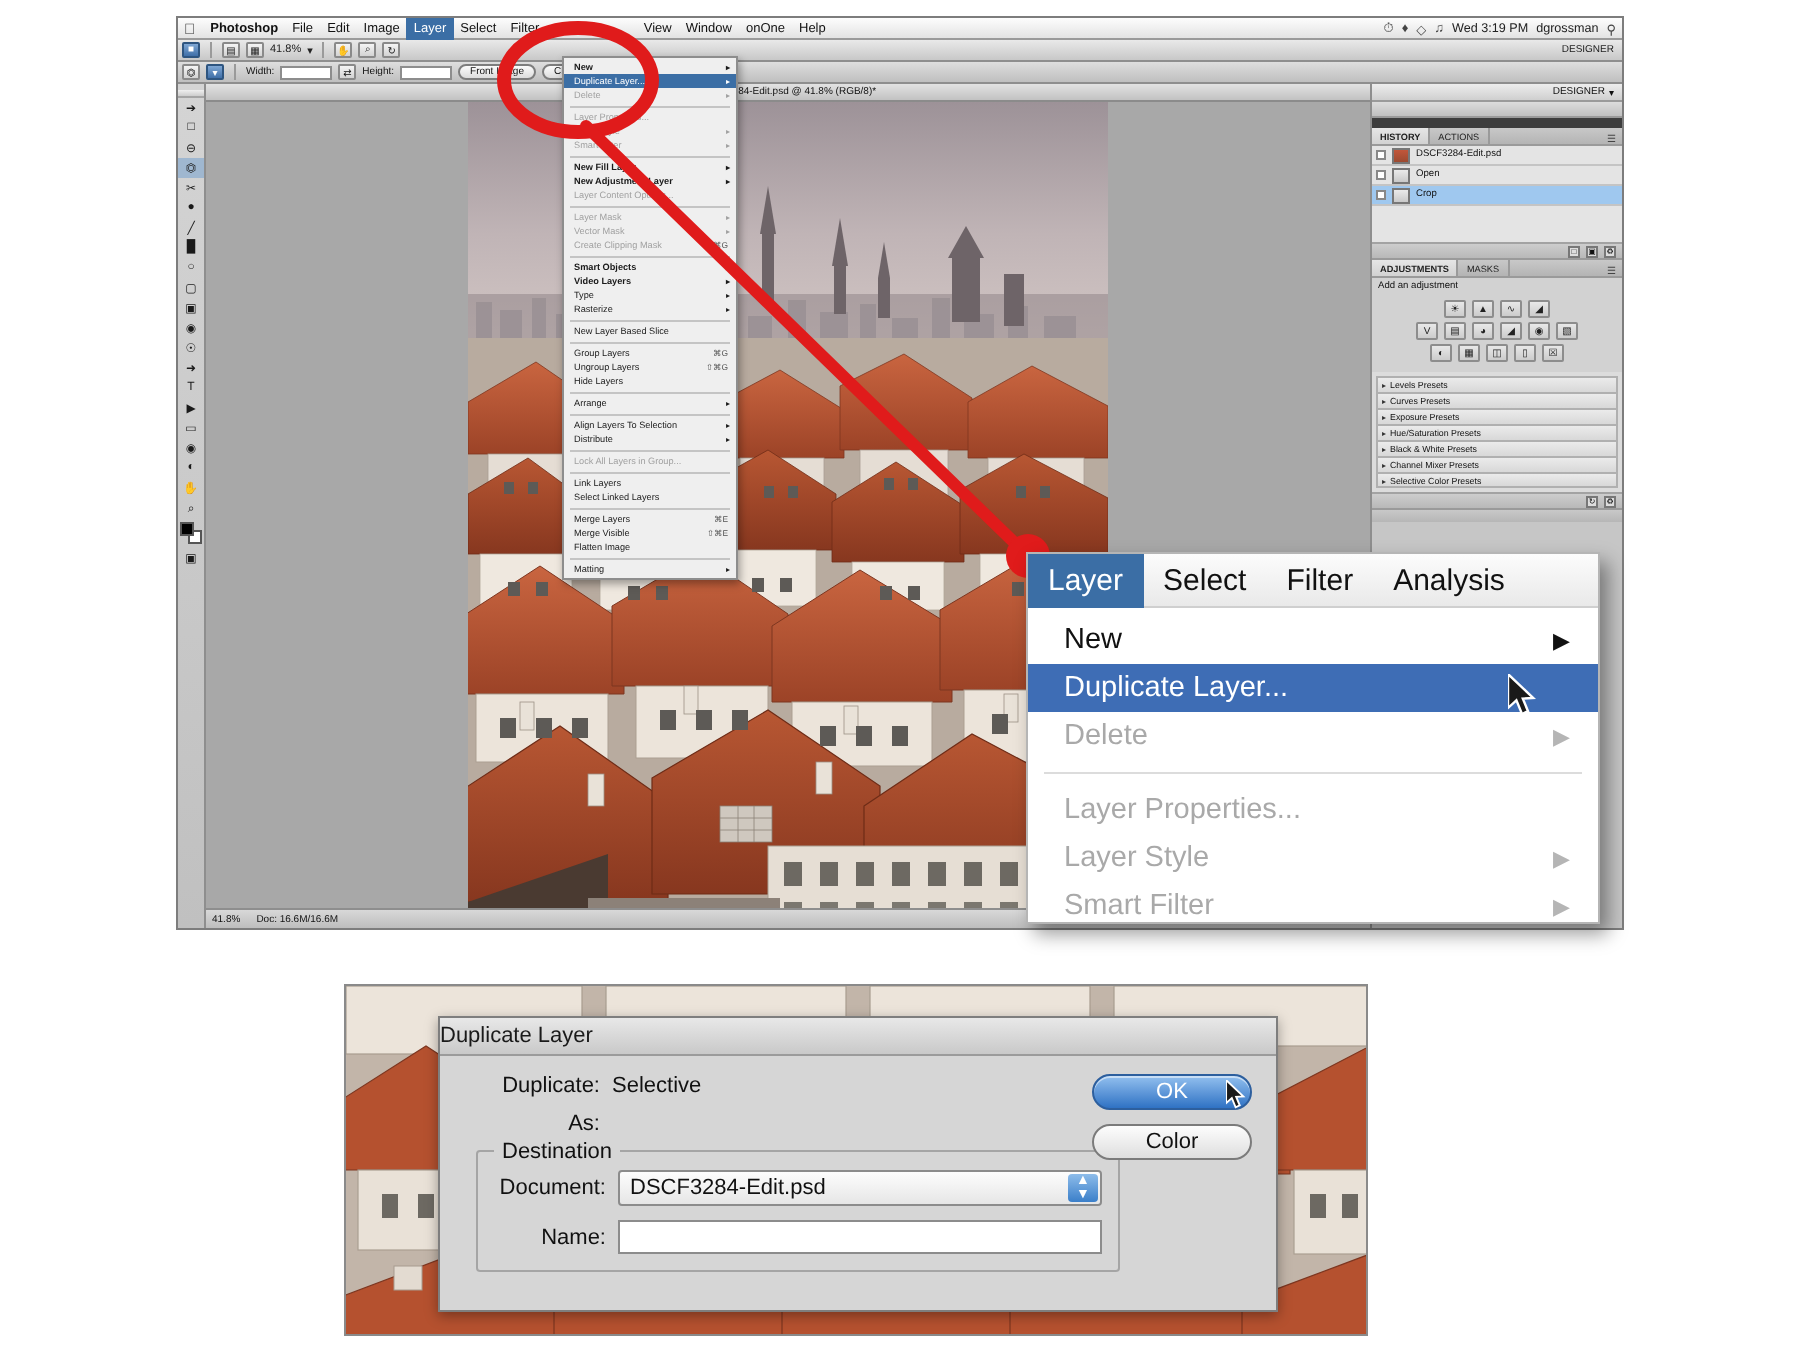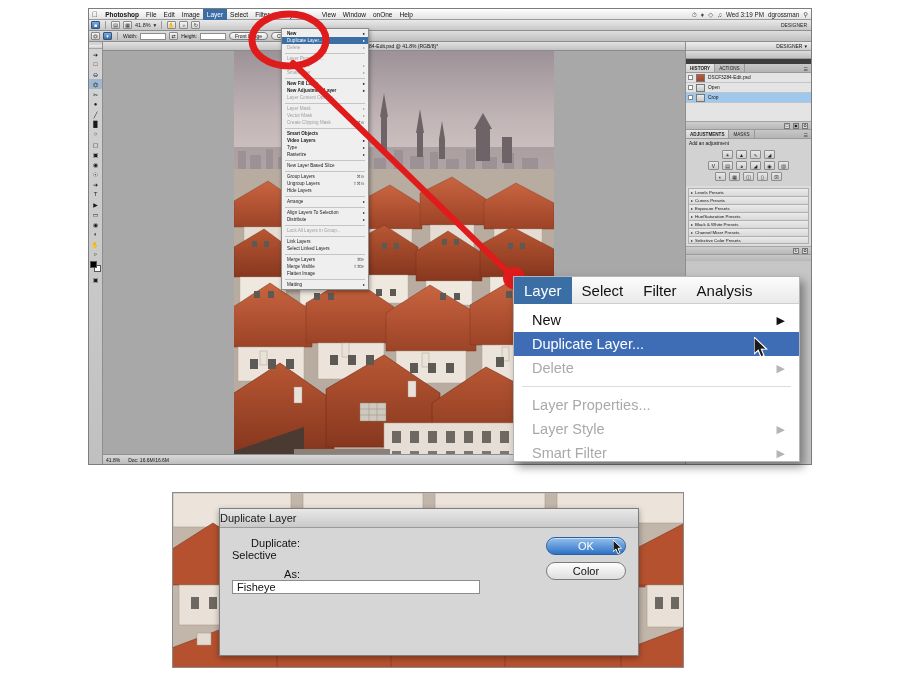--- a/index.html
+++ b/index.html
@@ -239,21 +239,21 @@
     box-shadow:0 2px 6px rgba(0,0,0,.35);
     font-size:11px; color:#111;
   }
   #dlg-title {
     height:19px; background:linear-gradient(#e8e8e8,#c9c9c9);
     border-bottom:1px solid #9b9b9b;
     display:flex; align-items:center; justify-content:flex-start;
     font-size:11px; color:#1a1a1a;
   }
   #dlg-body { position:relative; padding:9px 12px; }
-  .dlg-row { display:flex; margin-bottom:7px;flex-direction:column; }
+  .dlg-row { display:flex; align-items:center; margin-bottom:7px; }
   .dlg-lbl { width:74px; text-align:right; padding-right:6px; font-size:11px; }
   .dlg-val { font-size:11px; }
   .dlg-input {
     flex:1; height:17px; background:#fff; border:1px solid #8c8c8c;
     display:flex; align-items:center; padding-left:4px; font-size:11px;
     max-width:248px;
   }
   #dlg-buttons { position:absolute; right:12px; top:9px; width:92px; }
   .dlg-btn {
     height:18px; border-radius:9px; border:1px solid #7b7b7b;
@@ -931,23 +931,39 @@
       </div>
       <div id="dlg-body">
 
         <div class="dlg-row">
           <span class="dlg-lbl">Duplicate:</span>
           <span class="dlg-val">Selective</span>
         </div>
 
         <div class="dlg-row">
           <span class="dlg-lbl">As:</span>
-          <span class="dlg-input">Fisheye</span>
-        </div>
-
+        </div>
+
+        <div id="dlg-fieldset">
+          <span id="dlg-fs-legend">Destination</span>
+          <div class="dlg-row">
+            <span class="dlg-lbl" style="width:62px">Document:</span>
+            <span class="dlg-popup">
+              <span>DSCF3284-Edit.psd</span>
+              <span class="popup-arrows">
+                <span style="display:block">▲</span>
+                  <span style="display:block">▼</span>
+              </span>
+            </span>
+          </div>
+          <div class="dlg-row" style="margin-bottom:0">
+            <span class="dlg-lbl" style="width:62px">Name:</span>
+            <span class="dlg-input"></span>
+          </div>
+        </div>
 
         <div id="dlg-buttons">
           <div class="dlg-btn default">
             <span>OK</span>
             <svg id="ok-cursor" class="cursor-svg" width="11" height="15" viewBox="0 0 16 22">
               <polygon points="0,0 0,17 4.2,13.2 7,20 10,18.6 7.4,12.3 12.6,12" fill="#1a1a1a" stroke="#ffffff" stroke-width="1.4"></polygon>
             </svg>
           </div>
           <div class="dlg-btn">
             <span>Color</span>

